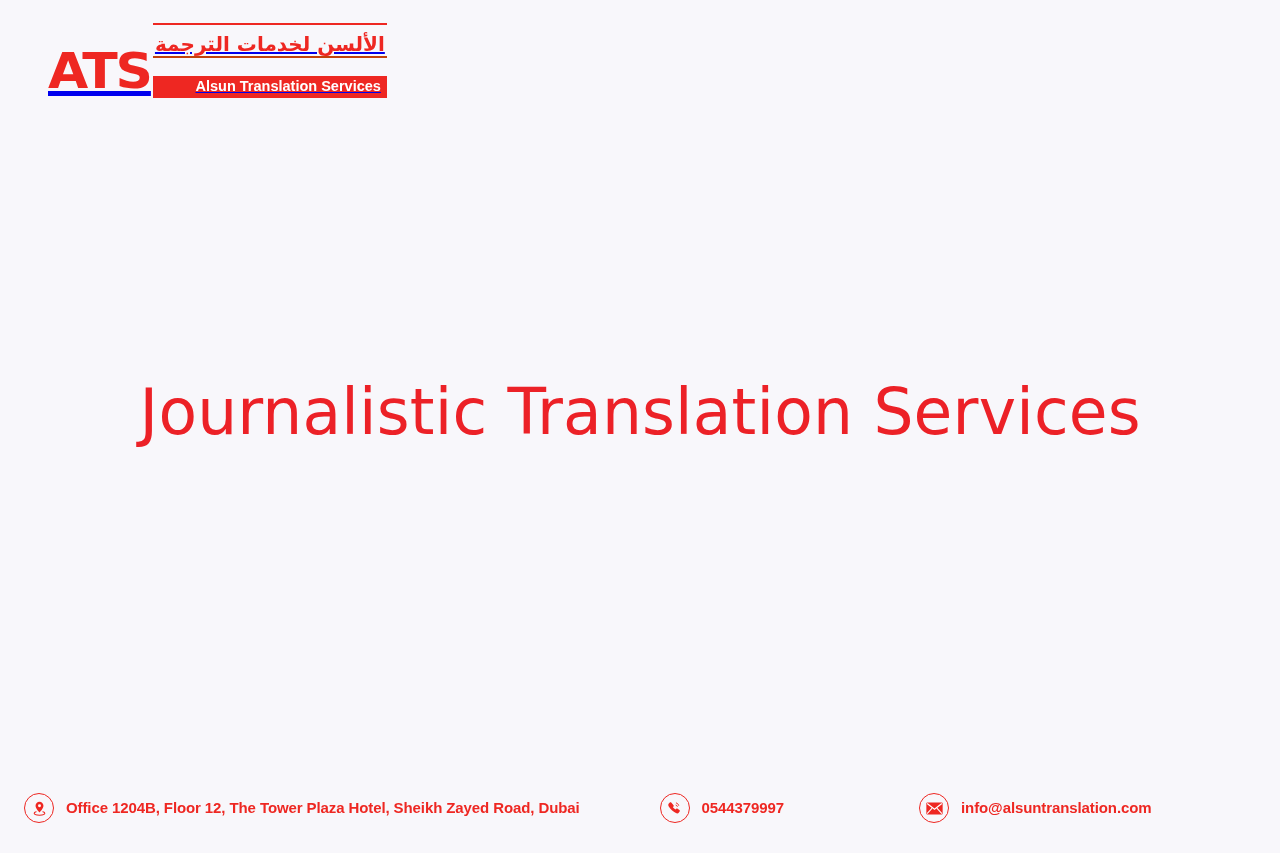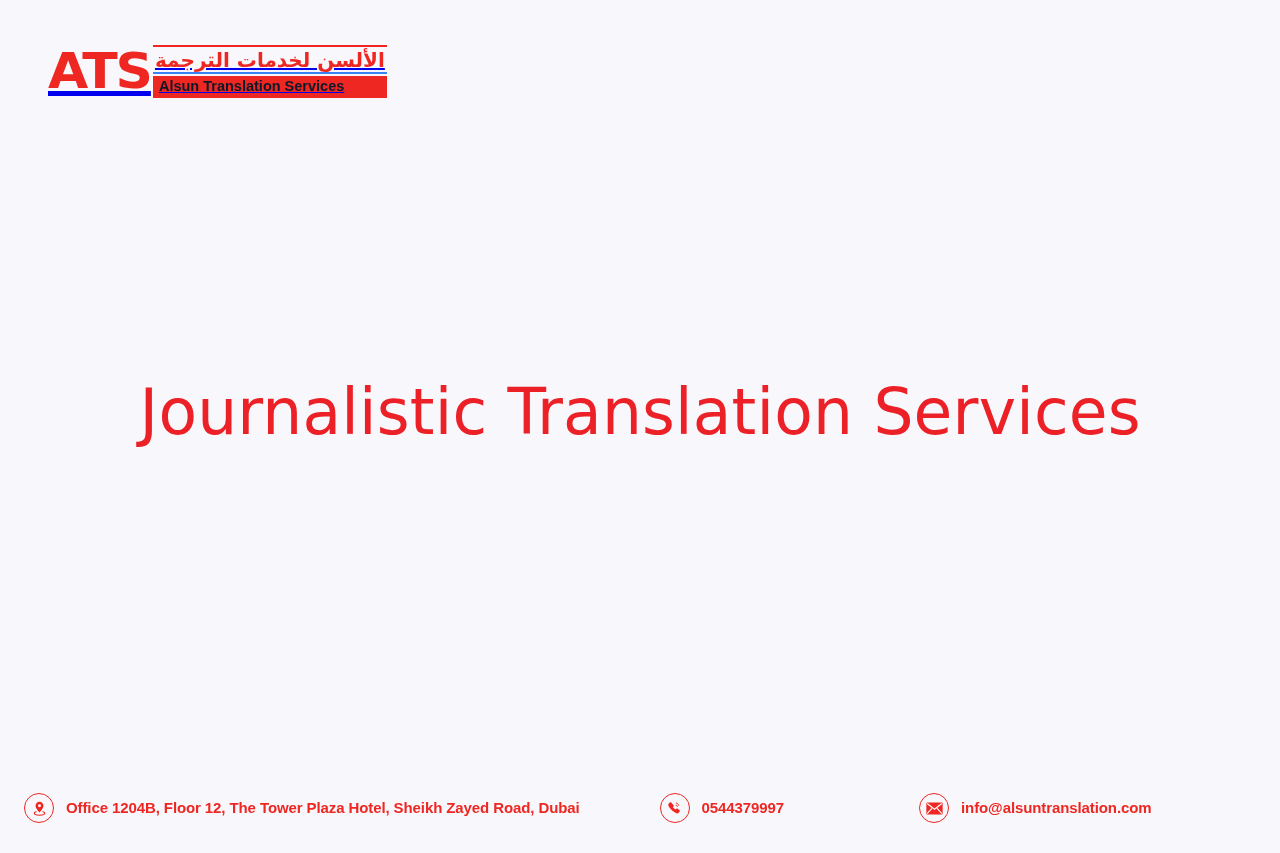--- a/index.html
+++ b/index.html
@@ -50,49 +50,49 @@
   }
   .logo-right {
     display: flex;
     flex-direction: column;
     justify-content: flex-end;
     margin-left: 6px;
     padding-bottom: 2px;
   }
   .logo-arabic-wrap {
     border-top: 2px solid #ee2722;
-    border-bottom: 2px solid #3b82f6;
-    padding: 1px 2px 0 2px;
-    margin-bottom: 2px;
+    border-bottom: 2px solid #c2410c;
+    padding: 7px 2px 0 2px;
+    margin-bottom: 18px;
     line-height: 0;
   }
   .logo-arabic {
     font-family: "DejaVu Sans", sans-serif;
     direction: rtl;
     unicode-bidi: bidi-override;
     font-size: 20px;
     line-height: 24px;
     font-weight: bold;
     color: #ee2722;
     letter-spacing: 0px;
     display: block;
     white-space: nowrap;
     transform: scaleX(1.0);
   }
   .logo-band {
     background: #ee2722;
-    color: #0f172a;
+    color: #ffffff;
     font-family: "Liberation Sans", sans-serif;
     font-weight: bold;
     font-size: 14.5px;
     line-height: 19px;
     letter-spacing: 0px;
     padding: 1px 6px 2px 6px;
     white-space: nowrap;
-    text-align: left;
+    text-align: right;
     box-sizing: border-box;
   }
 
   
   .main {
     position: absolute;
     top: 8px;
     left: 0;
     width: 1280px;
     height: 853px;

